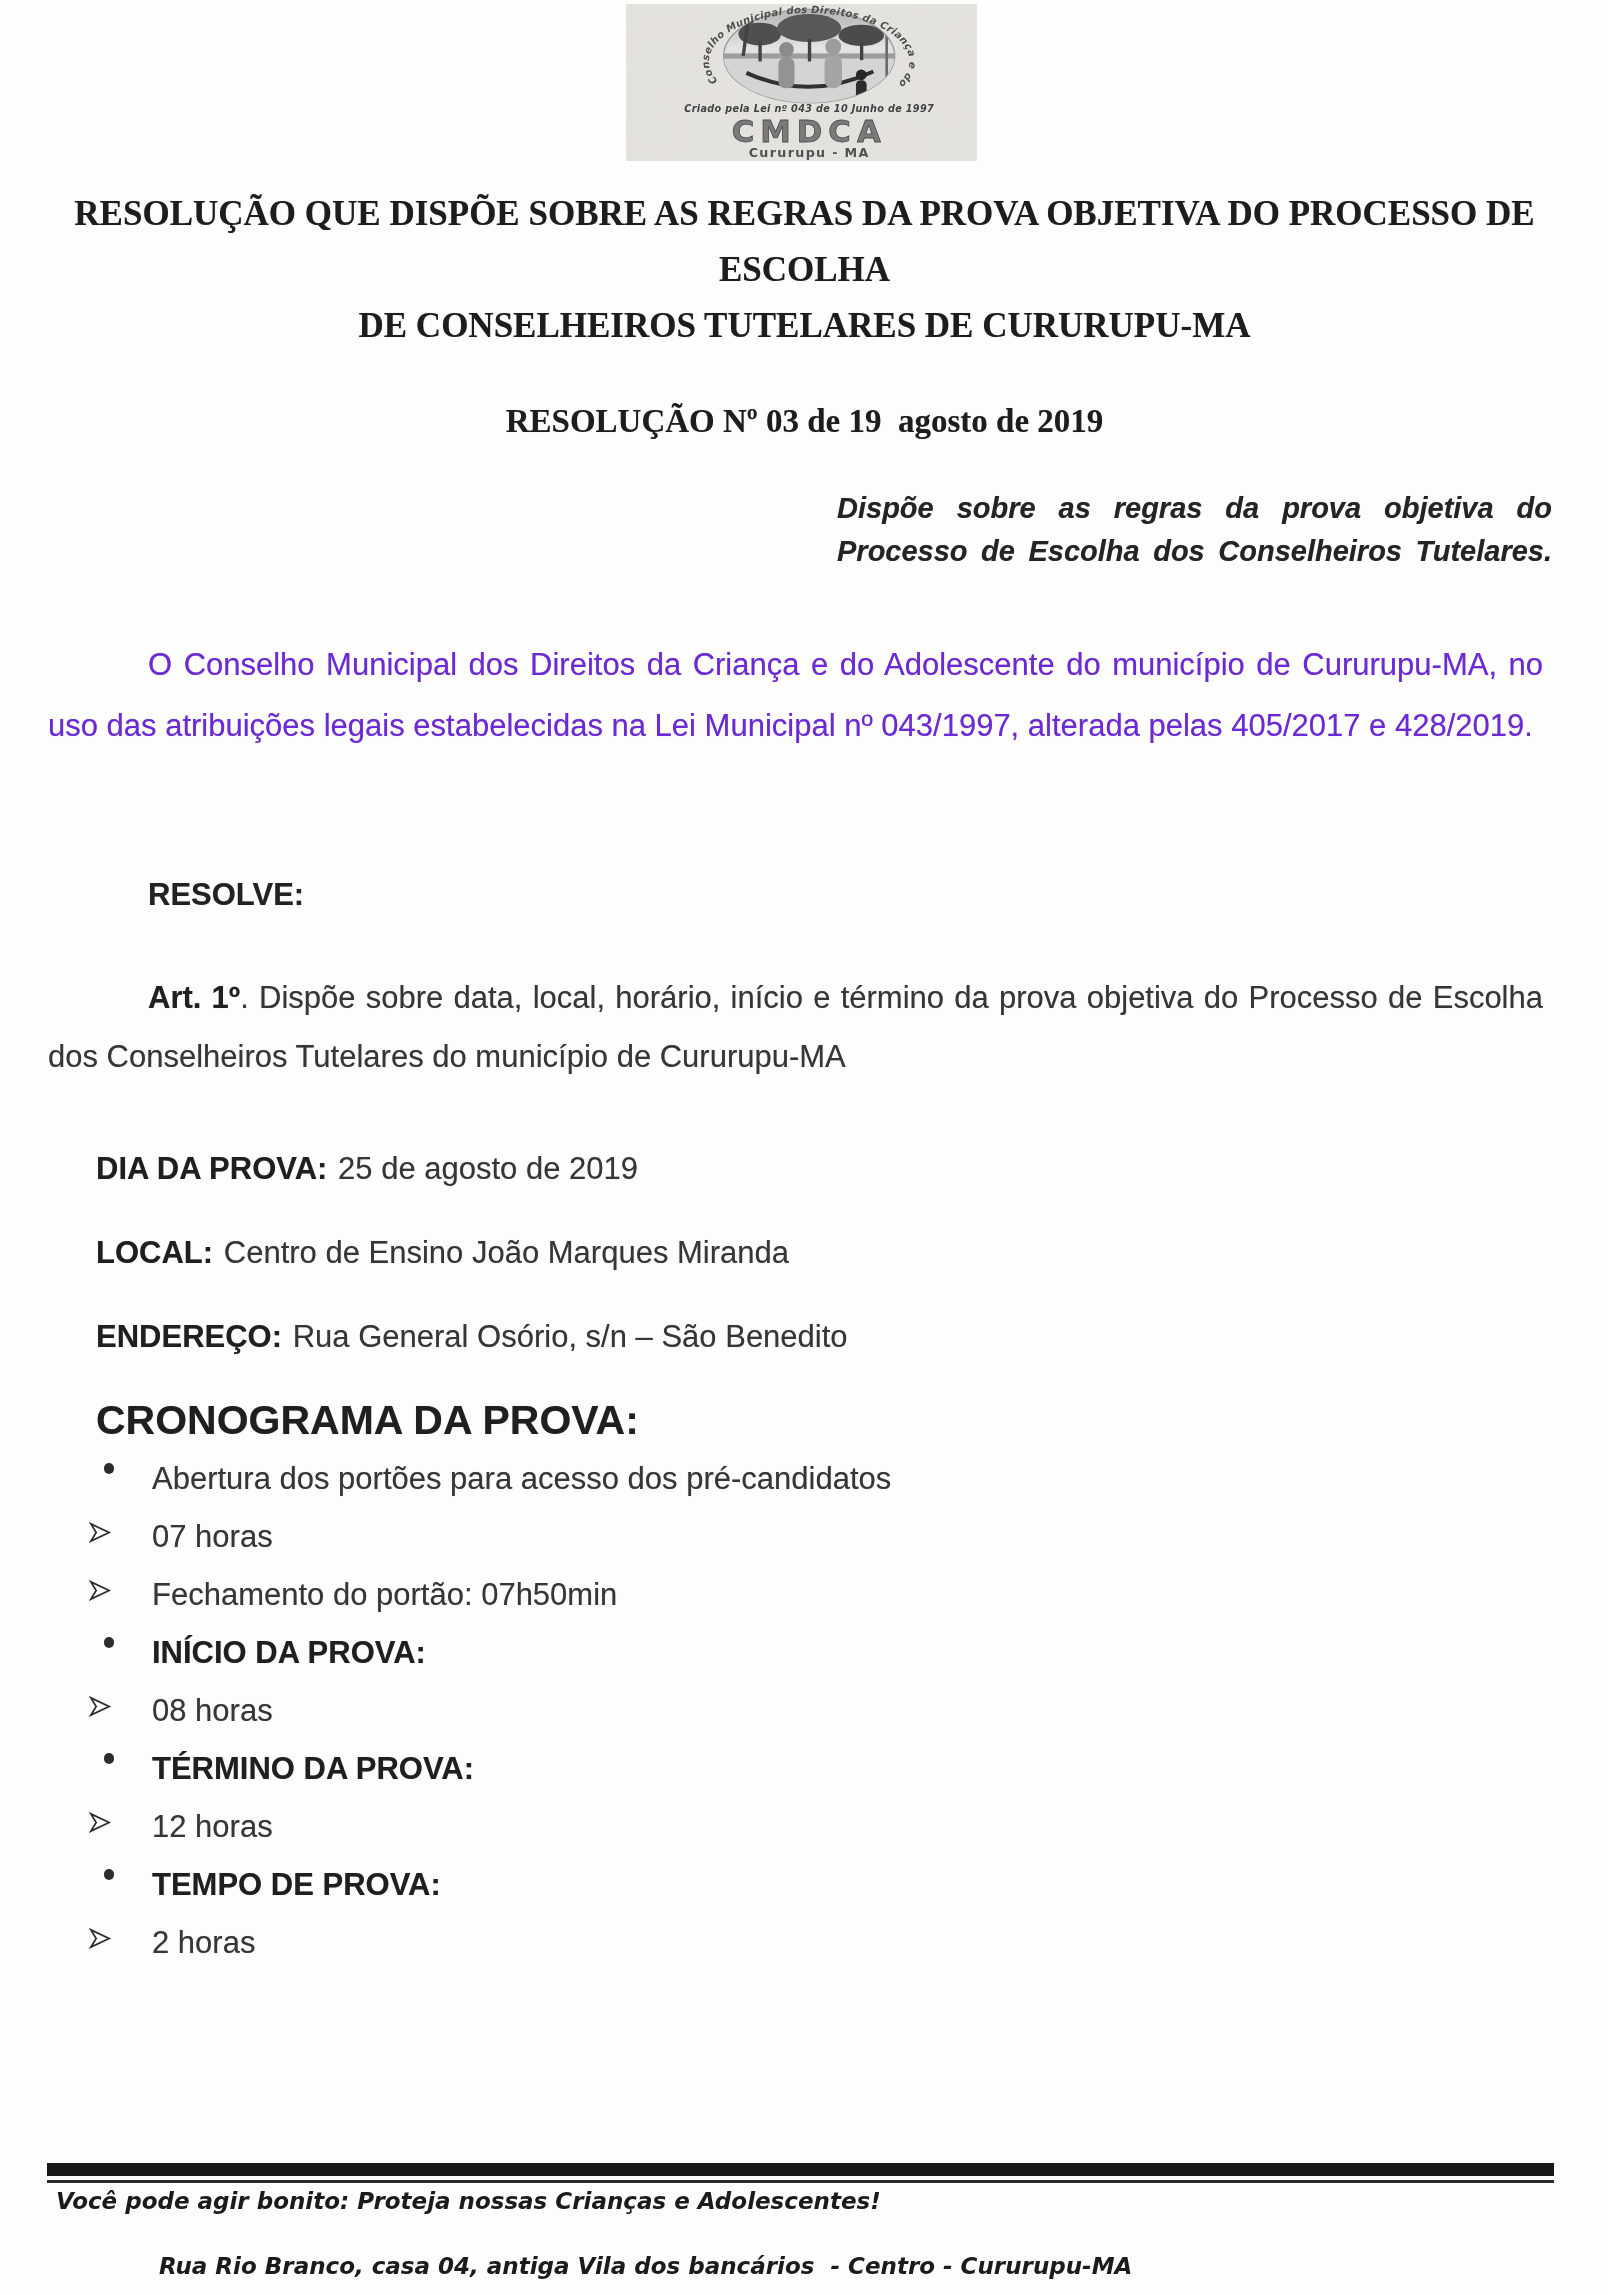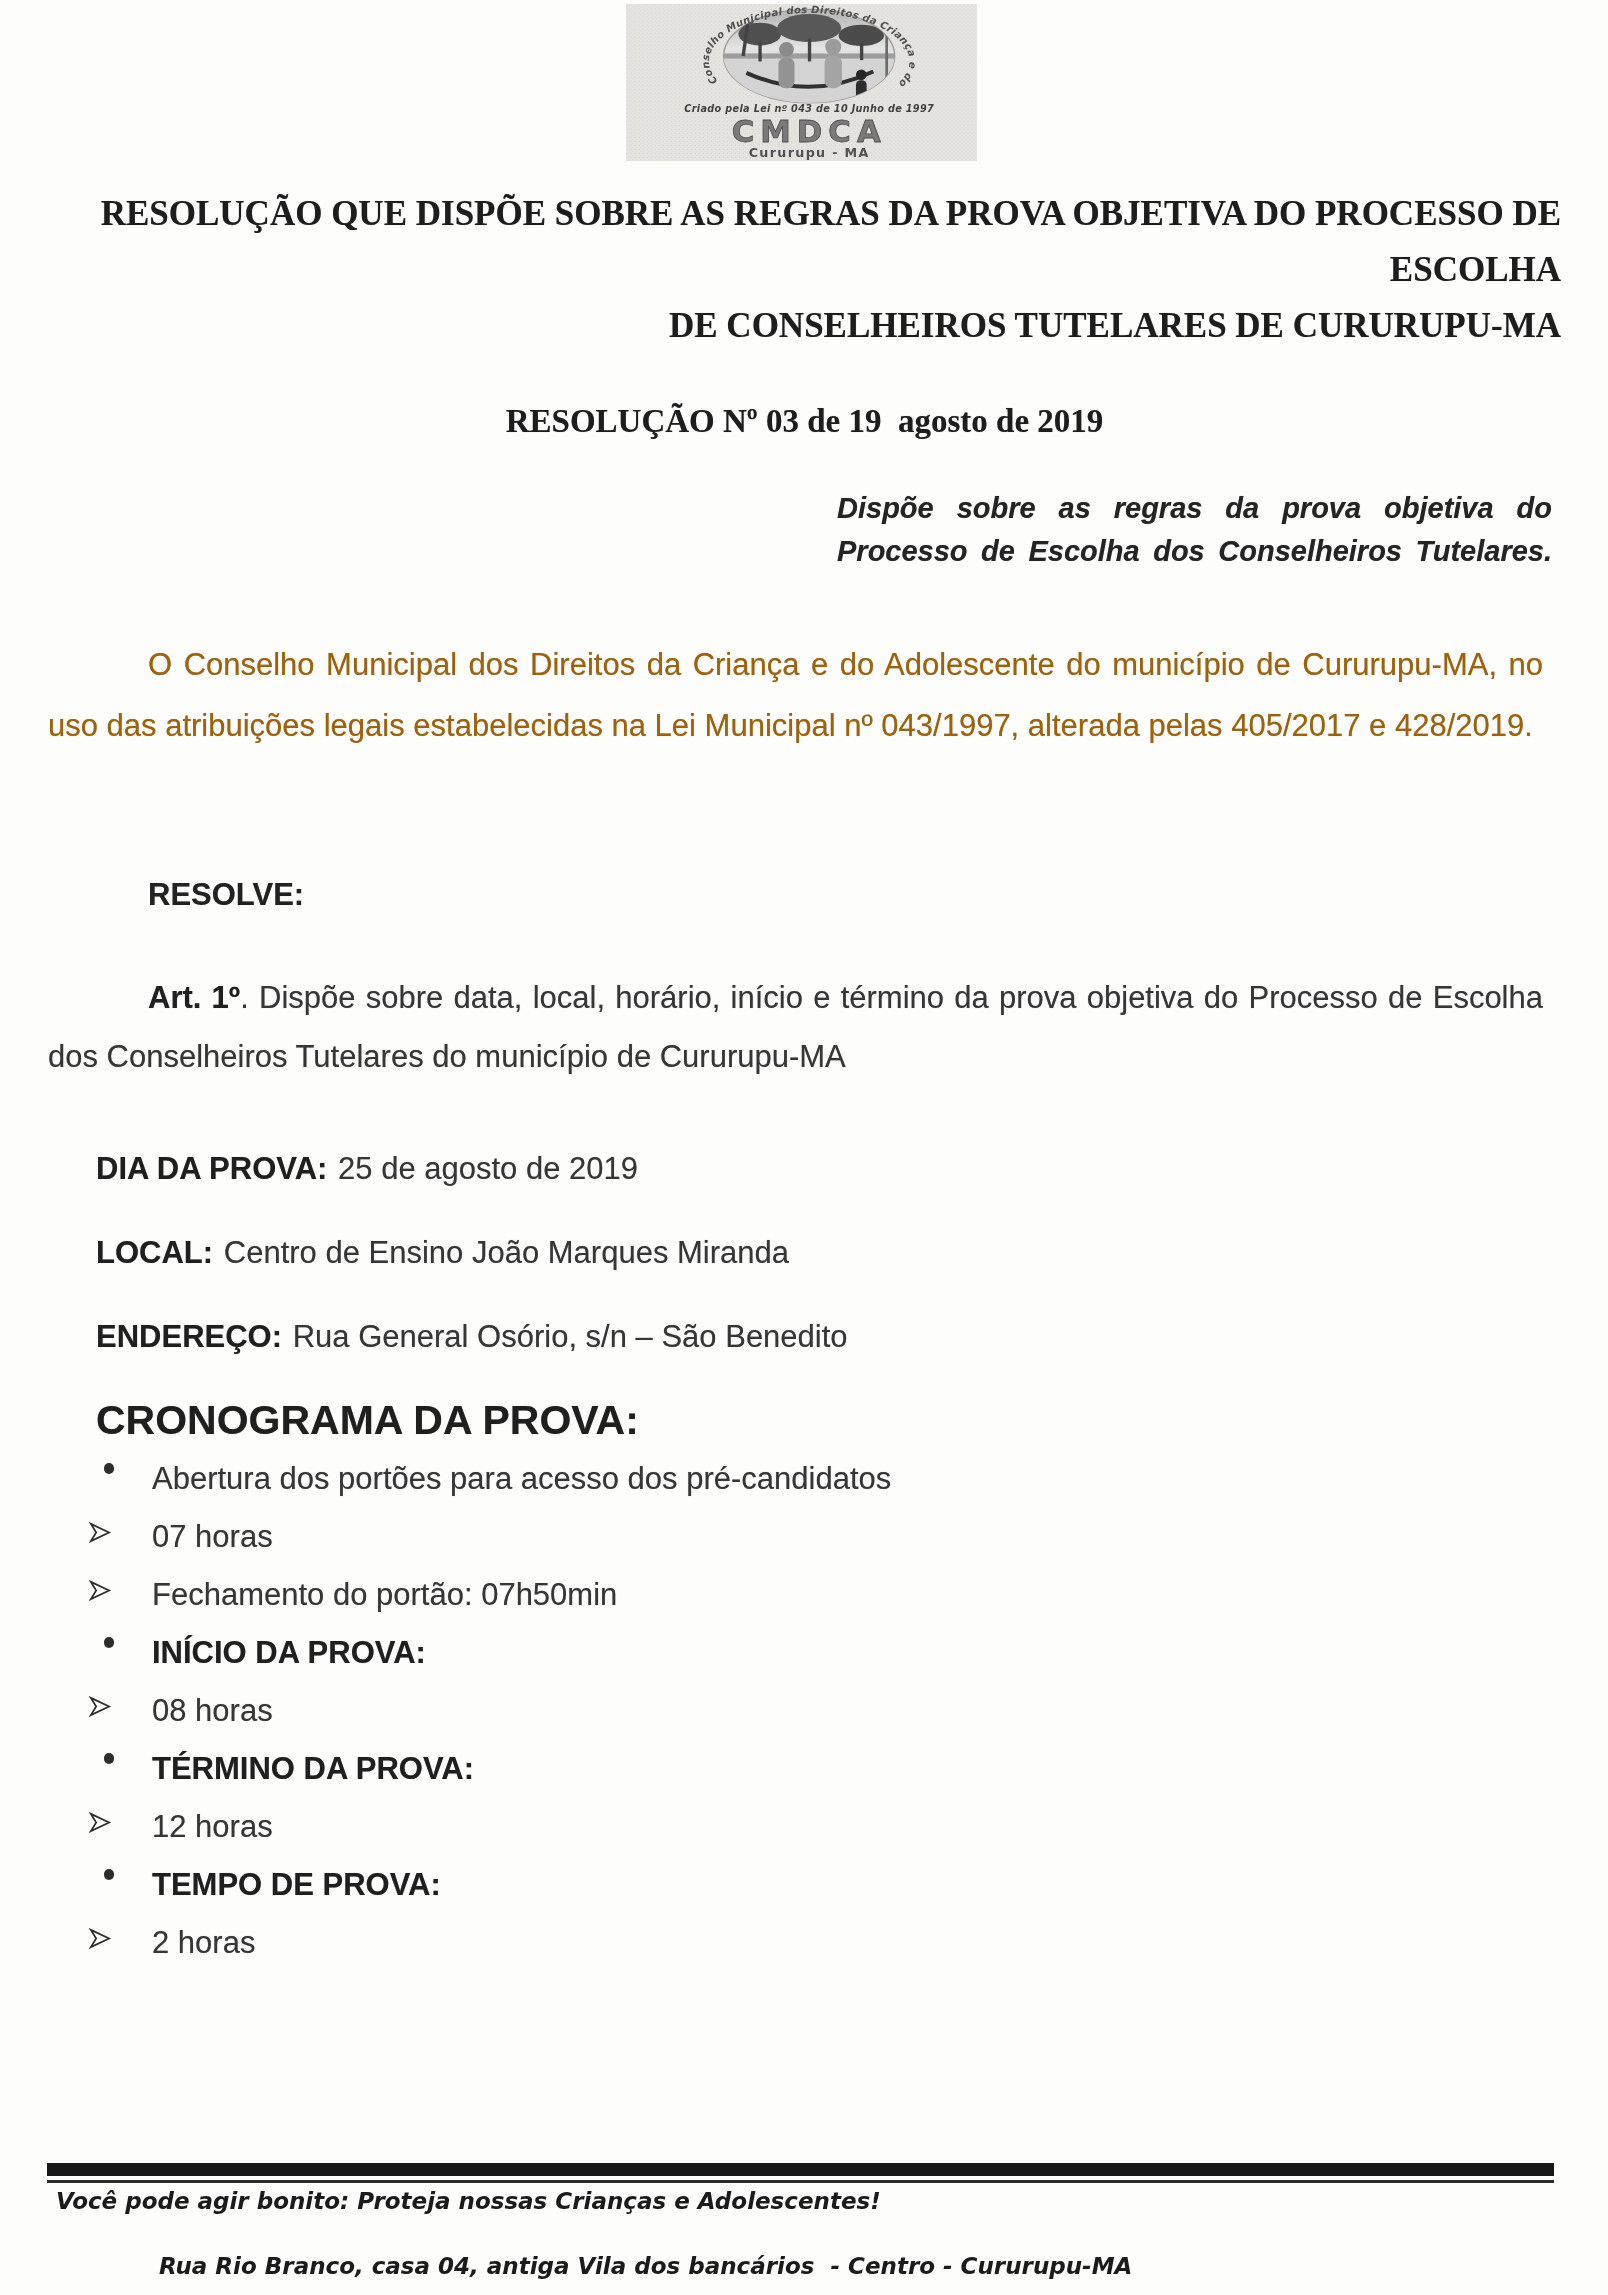--- a/index.html
+++ b/index.html
@@ -5,35 +5,35 @@
   html,body{margin:0;padding:0;background:#ffffff;}
   .page{position:relative;width:1609px;height:2295px;background:#fdfdfc;overflow:hidden;
         font-family:"Liberation Sans",sans-serif;color:#333;}
   .page .txt{text-shadow:0 0 0.7px rgba(70,70,70,.5);}
 
   
   .logo{position:absolute;top:4px;left:626px;width:351px;height:157px;}
   .logo svg{display:block;filter:blur(0.2px) contrast(.96);}
 
   
-  .doc-title{position:absolute;top:186px;left:48px;right:48px;text-align:right;
+  .doc-title{position:absolute;top:186px;left:48px;right:48px;text-align:center;
              font-family:"Liberation Serif",serif;font-weight:700;font-size:35px;
              line-height:56px;color:#1d1d1d;}
   .res-number{position:absolute;top:403px;left:0;width:100%;text-align:center;
               font-family:"Liberation Serif",serif;font-weight:700;font-size:33px;
               color:#1d1d1d;white-space:pre-wrap;}
 
   
   .epigraph{position:absolute;top:487px;left:837px;width:715px;
             font-weight:700;font-style:italic;font-size:29px;line-height:43px;
             text-align:justify;text-align-last:justify;color:#242424;}
 
   
   .preamble{position:absolute;top:634px;left:48px;width:1495px;font-size:31px;
-            line-height:61px;text-align:justify;text-indent:100px;color:#a16207;}
+            line-height:61px;text-align:justify;text-indent:100px;color:#6d28d9;}
   .resolve{position:absolute;top:877px;left:148px;font-size:31px;font-weight:700;color:#222;}
   .article{position:absolute;top:968px;left:48px;width:1495px;font-size:31px;
            line-height:59px;text-align:justify;text-indent:100px;color:#363636;}
   .article b{color:#202020;}
 
   
   .info{position:absolute;top:1153px;left:96px;}
   .info-row{line-height:31px;margin-bottom:46px;white-space:nowrap;}
   .info-label{font-weight:700;font-size:31px;color:#1f1f1f;margin-right:10.7px;margin-top:36px;}
   .info-value{font-size:31px;color:#363636;}

